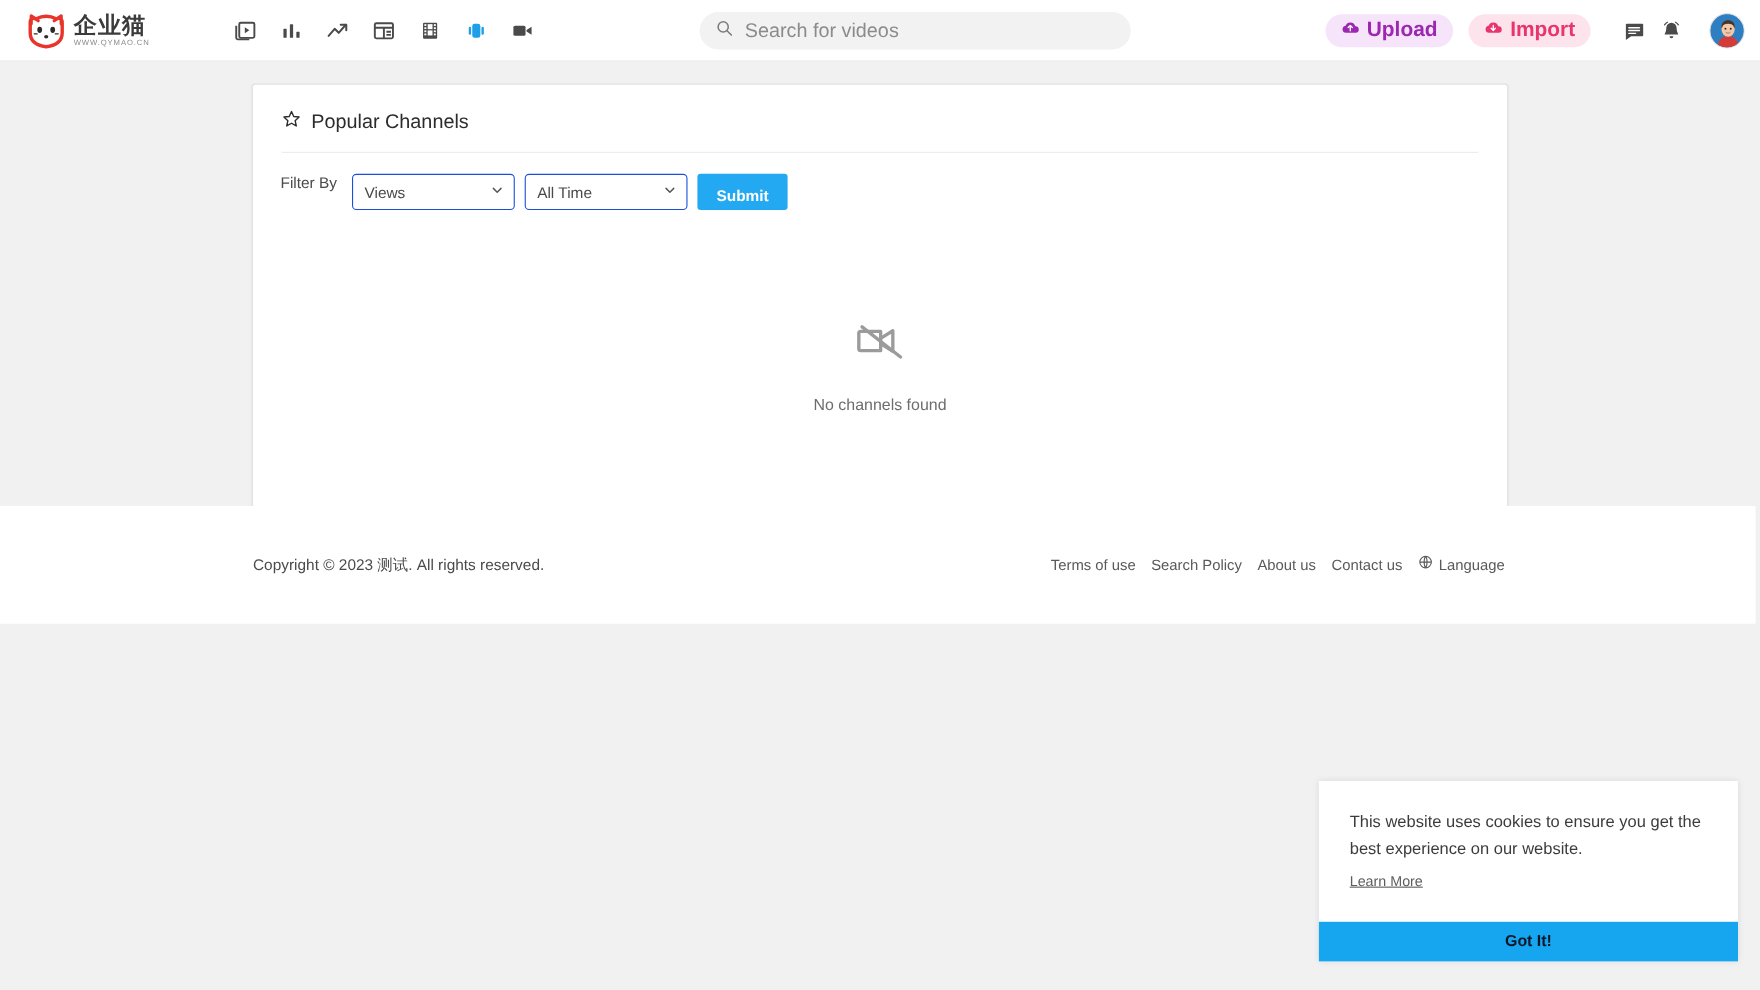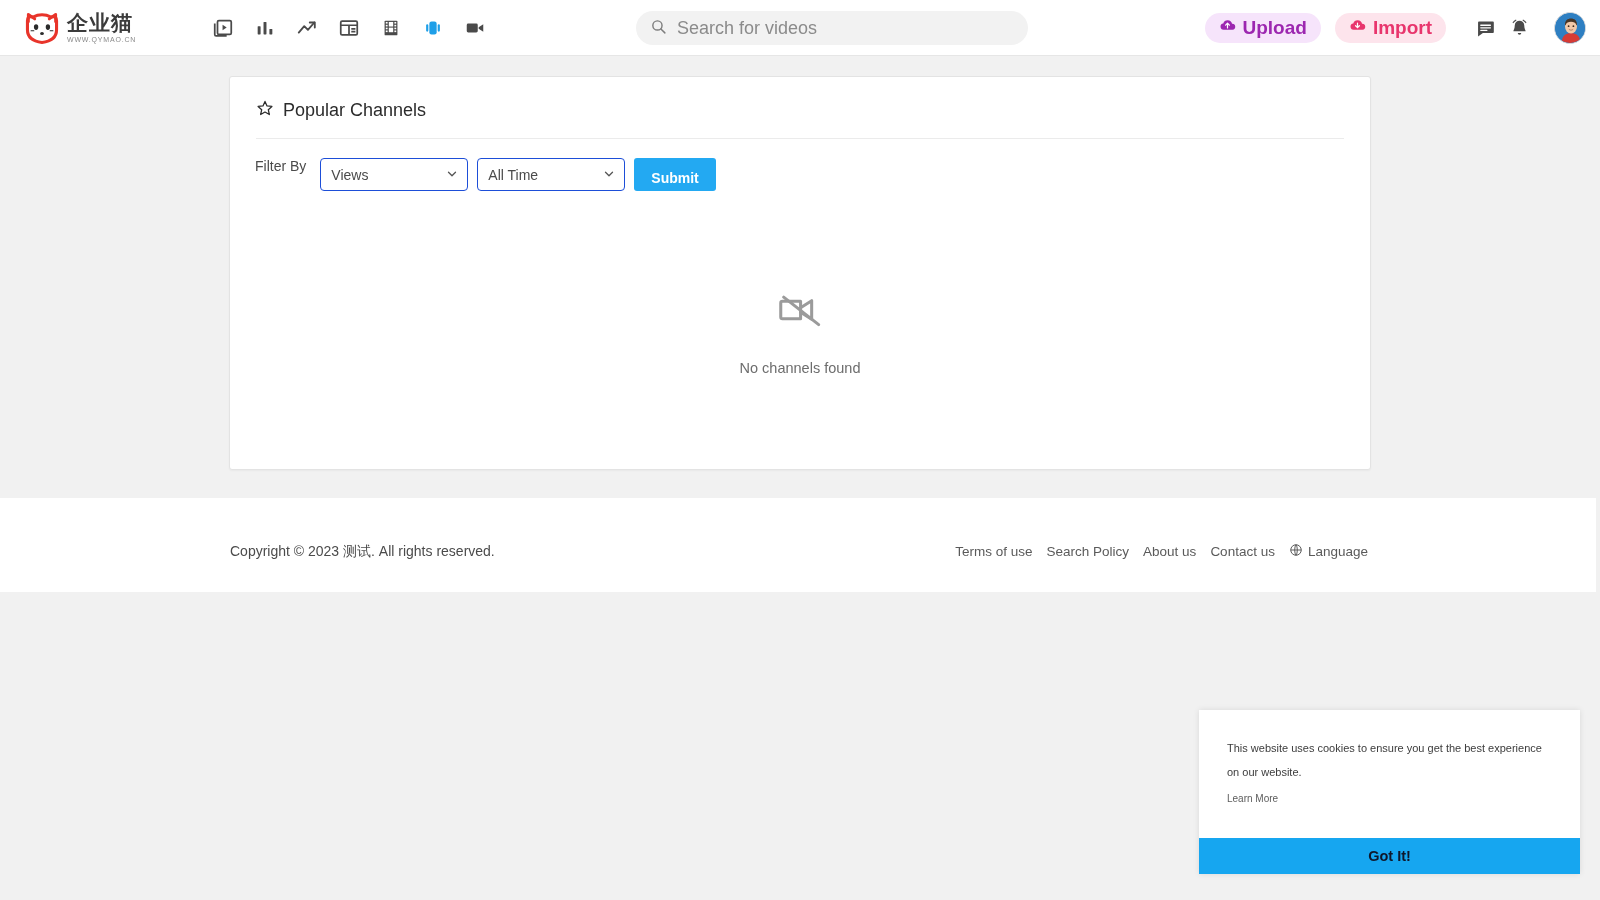--- a/index.html
+++ b/index.html
@@ -124,21 +124,21 @@
     cursor: pointer; font-family: "Liberation Sans", sans-serif;
   }
   .empty-state {
     position: absolute; left: 0; top: 205px; width: 100%;
     display: flex; flex-direction: column; align-items: center; gap: 18px;
   }
   .empty-text { font-size: 14.5px; color: #6d6d6d; }
 
   
   .footer {
-    position: absolute; top: 498px; left: 0;
+    position: absolute; top: 460px; left: 0;
     width: 1596px; height: 107px; background: #ffffff;
   }
   .footer-inner {
     position: absolute; top: 0; left: 0; width: 1600px; height: 107px;
     display: flex; align-items: center; justify-content: space-between;
     padding: 0 232px 0 230px;
   }
   .copyright { font-size: 14px; color: #4b4b4b; }
   .footer-links { display: flex; align-items: center; gap: 14px; }
   .footer-link {
@@ -152,24 +152,24 @@
   }
 
   
   .cookie {
     position: absolute; left: 1199px; top: 710px;
     width: 381px; height: 164px;
     background: #ffffff; box-shadow: 0 0 6px rgba(0,0,0,.10);
     display: flex; flex-direction: column; justify-content: space-between;
   }
   .cookie-body { padding: 26px 28px 0 28px; }
-  .cookie-text { font-size: 11px; color: #3c3c3c; line-height: 24px; }
+  .cookie-text { font-size: 15px; color: #3c3c3c; line-height: 24px; }
   .cookie-learn {
-    display: inline-block; margin-top: 9px; font-size: 10px;
-    color: #5d5d5d; cursor: pointer;
+    display: inline-block; margin-top: 9px; font-size: 13px;
+    color: #5d5d5d; text-decoration: underline; cursor: pointer;
   }
   .cookie-accept {
     width: 100%; height: 36px; border: none; background: #16a6f0;
     color: #0f172a; font-size: 14.5px; font-weight: bold; cursor: pointer;
     font-family: "Liberation Sans", sans-serif;
   }
 </style>
 </head>
 <body>
 

